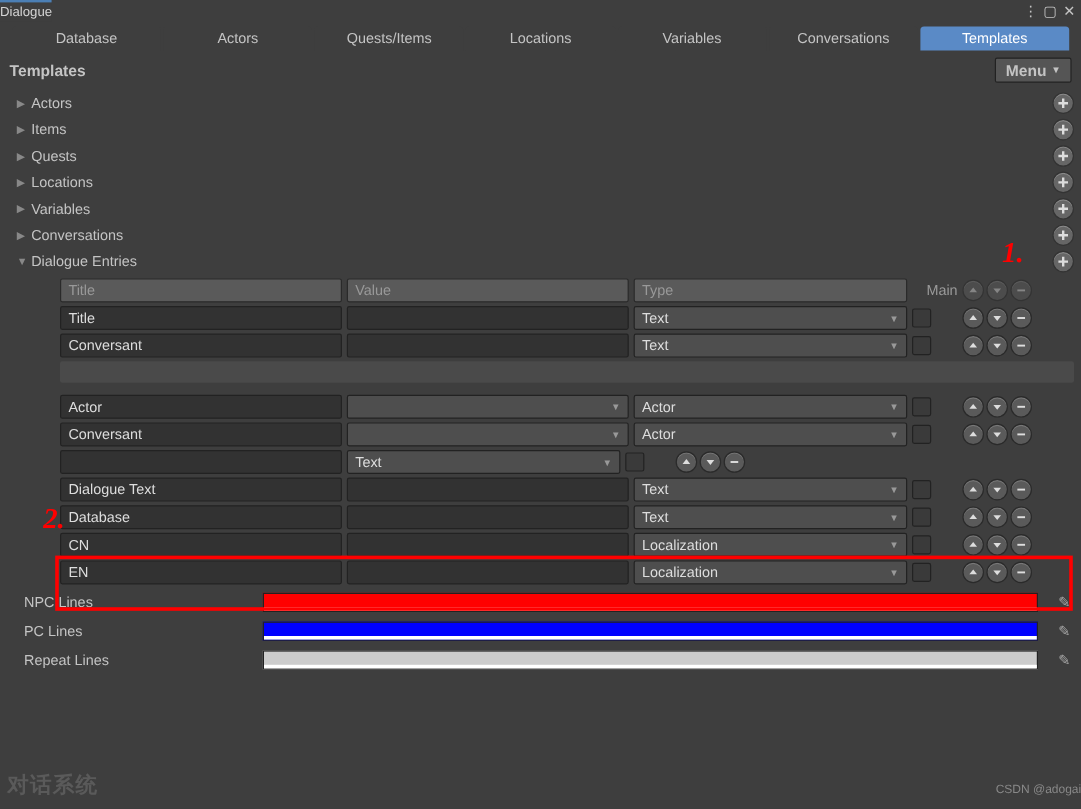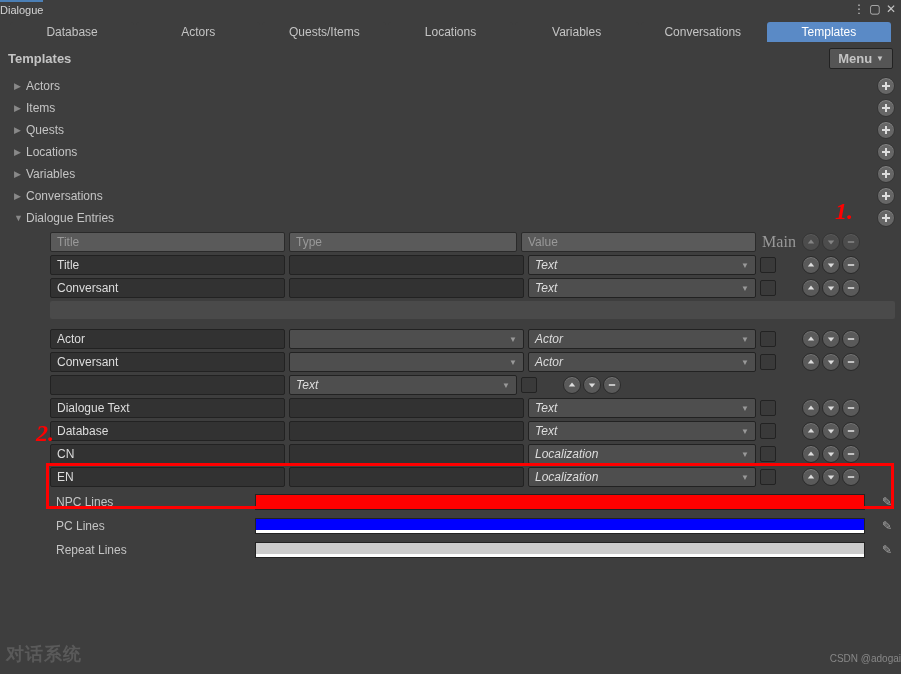--- a/index.html
+++ b/index.html
@@ -27,42 +27,42 @@
 .tree-label { margin-left:2px; }
 .plus-btn { margin-left:auto; width:18px; height:18px; border-radius:50%; background:#666; display:flex; align-items:center; justify-content:center; cursor:pointer; border:1px solid #333; box-shadow:inset 0 1px 0 #888; }
 .plus-btn svg { width:10px; height:10px; }
 
 
 .entries { padding:2px 6px 0 50px; }
 .entries-hdr { display:flex; align-items:center; height:22px; gap:4px; }
 .col-title { width:235px; }
 .col-value { width:235px; }
 .col-type { width:228px; }
-.col-main  { width:38px; text-align:center; color:#999; font-size:16px;font-family:Liberation Serif, serif; }
+.col-main  { width:38px; text-align:right; color:#999; font-size:12px; }
 .hdr-cell { background:#5a5a5a; border:1px solid #2a2a2a; border-radius:2px; padding:2px 6px; color:#999; height:20px; display:flex; align-items:center; }
 .row-btns { display:flex; gap:2px; }
 .rbtn { width:18px; height:18px; border-radius:50%; background:#5a5a5a; display:flex; align-items:center; justify-content:center; cursor:pointer; border:1px solid #2a2a2a; box-shadow:inset 0 1px 0 #777; }
 .rbtn.disabled { opacity:.5; }
 .rbtn svg { width:8px; height:8px; }
 
 .entry-row { display:flex; align-items:center; height:22px; gap:4px; margin-top:1px; }
 .inp { background:#323232; border:1px solid #222; border-radius:2px; height:20px; padding:0 6px; display:flex; align-items:center; color:#ddd; }
-.sel { background:#4e4e4e; border:1px solid #222; border-radius:2px; height:20px; padding:0 6px; display:flex; align-items:center; justify-content:space-between; color:#ddd; cursor:pointer;font-style:italic; }
+.sel { background:#4e4e4e; border:1px solid #222; border-radius:2px; height:20px; padding:0 6px; display:flex; align-items:center; justify-content:space-between; color:#ddd; cursor:pointer; }
 .sel-car { font-size:8px; color:#999; }
 .inp.col-title { width:235px; }
 .inp.col-value { width:235px; }
 .sel.col-value { width:235px; }
 .sel.col-type { width:228px; }
 .chk { width:16px; height:16px; background:#3a3a3a; border:1px solid #222; border-radius:2px; }
 
 .spacer-row { height:18px; background:#4a4a4a; border-radius:2px; margin:2px 0; }
 
 
 .color-rows { padding:2px 6px 0 20px; }
-.color-row { display:flex; align-items:center; height:24px; gap:14px;margin-left:36px; }
+.color-row { display:flex; align-items:center; height:24px; gap:14px; }
 .color-lbl { width:185px; }
 .color-bar { flex:1; height:16px; border:1px solid #222; position:relative; }
 .color-bar::after { content:''; position:absolute; bottom:0; left:0; right:0; height:3px; background:#fff; }
 .eyedrop { width:16px; height:16px; display:flex; align-items:center; justify-content:center; color:#aaa; cursor:pointer; }
 
 
 .wm { position:absolute; bottom:8px; left:6px; font-size:18px; color:#5a5a5a; font-weight:bold; letter-spacing:1px; }
 .credit { position:absolute; bottom:10px; right:0; font-size:10px; color:#888; }
 
 
@@ -161,22 +161,22 @@
         <svg viewBox="0 0 10 10">
           <path d="M4 1h2v3h3v2H6v3H4V6H1V4h3z" fill="#ddd"></path>
         </svg>
       </div>
     </div>
   </div>
 
 <div class="entries">
   <div class="entries-hdr">
     <div class="hdr-cell col-title">Title</div>
+    <div class="hdr-cell col-value">Value</div>
     <div class="hdr-cell col-type">Type</div>
-    <div class="hdr-cell col-value">Value</div>
     <div class="col-main">Main</div>
     <div class="row-btns">
       <div class="rbtn disabled">
           <svg viewBox="0 0 10 10">
             <path d="M5 2 L9 7 L1 7 Z" fill="#ccc"></path>
           </svg>
         </div>
       <div class="rbtn disabled">
           <svg viewBox="0 0 10 10">
             <path d="M5 8 L1 3 L9 3 Z" fill="#ccc"></path>

